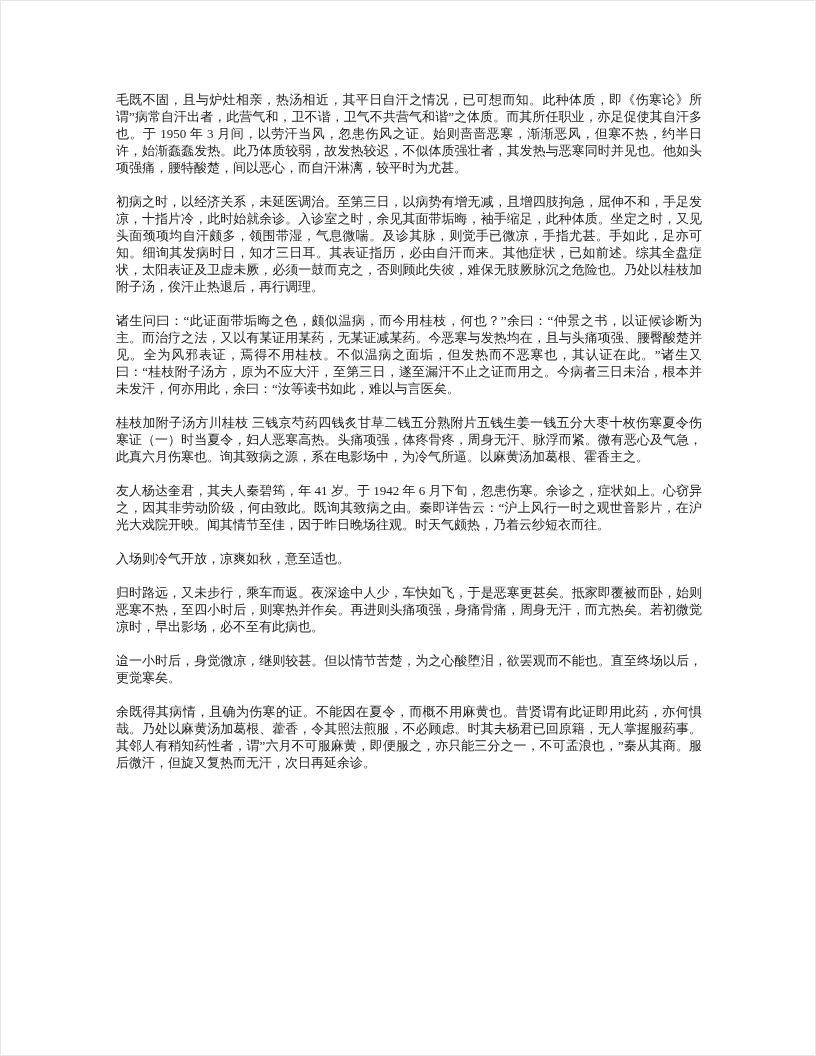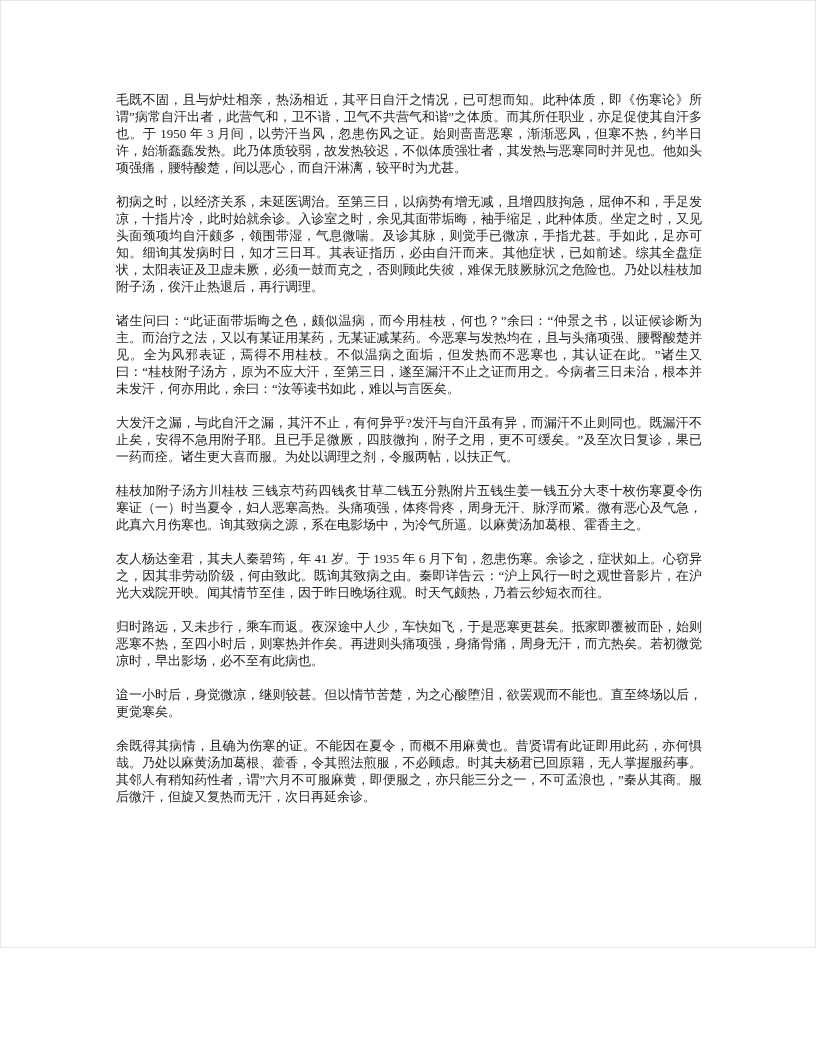--- a/index.html
+++ b/index.html
@@ -9,21 +9,21 @@
   }
   body {
     width: 816px;
     height: 1056px;
     overflow: hidden;
     font-family: "Liberation Serif", "DejaVu Serif", serif;
   }
   .page {
     position: relative;
     width: 816px;
-    height: 948px;
+    height: 1056px;
     background: #ffffff;
     box-sizing: border-box;
     border: 1px solid #e6e6e6;
   }
   .content {
     position: absolute;
     top: 90px;
     left: 115px;
     width: 586px;
   }
@@ -41,20 +41,20 @@
   }
 </style>
 </head>
 <body>
 
 <div class="page">
   <div class="content">
     <p class="para">毛既不固，且与炉灶相亲，热汤相近，其平日自汗之情况，已可想而知。此种体质，即《伤寒论》所谓”病常自汗出者，此营气和，卫不谐，卫气不共营气和谐”之体质。而其所任职业，亦足促使其自汗多也。于 1950 年 3 月间，以劳汗当风，忽患伤风之证。始则啬啬恶寒，渐渐恶风，但寒不热，约半日许，始渐蠢蠢发热。此乃体质较弱，故发热较迟，不似体质强壮者，其发热与恶寒同时并见也。他如头项强痛，腰特酸楚，间以恶心，而自汗淋漓，较平时为尤甚。</p>
     <p class="para">初病之时，以经济关系，未延医调治。至第三日，以病势有增无减，且增四肢拘急，屈伸不和，手足发凉，十指片冷，此时始就余诊。入诊室之时，余见其面带垢晦，袖手缩足，此种体质。坐定之时，又见头面颈项均自汗颇多，领围带湿，气息微喘。及诊其脉，则觉手已微凉，手指尤甚。手如此，足亦可知。细询其发病时日，知才三日耳。其表证指历，必由自汗而来。其他症状，已如前述。综其全盘症状，太阳表证及卫虚未厥，必须一鼓而克之，否则顾此失彼，难保无肢厥脉沉之危险也。乃处以桂枝加附子汤，俟汗止热退后，再行调理。</p>
     <p class="para">诸生问曰：“此证面带垢晦之色，颇似温病，而今用桂枝，何也？”余曰：“仲景之书，以证候诊断为主。而治疗之法，又以有某证用某药，无某证减某药。今恶寒与发热均在，且与头痛项强、腰臀酸楚并见。全为风邪表证，焉得不用桂枝。不似温病之面垢，但发热而不恶寒也，其认证在此。”诸生又曰：“桂枝附子汤方，原为不应大汗，至第三日，遂至漏汗不止之证而用之。今病者三日未治，根本并未发汗，何亦用此，余曰：“汝等读书如此，难以与言医矣。</p>
-    <p class="para">大发汗之漏，与此自汗之漏，其汗不止，有何异乎?发汗与自汗虽有异，而漏汗不止则同也。既漏汗不止矣，安得不急用附子耶。且已手足微厥，四肢微拘，附子之用，更不可缓矣。”及至次日复诊，果已一药而痊。诸生更大喜而服。为处以调理之剂，令服两帖，以扶正气。</p>
     <p class="para">桂枝加附子汤方川桂枝 三钱京芍药四钱炙甘草二钱五分熟附片五钱生姜一钱五分大枣十枚伤寒夏令伤寒证（一）时当夏令，妇人恶寒高热。头痛项强，体疼骨疼，周身无汗、脉浮而紧。微有恶心及气急，此真六月伤寒也。询其致病之源，系在电影场中，为冷气所逼。以麻黄汤加葛根、霍香主之。</p>
-    <p class="para">友人杨达奎君，其夫人秦碧筠，年 41 岁。于 1935 年 6 月下旬，忽患伤寒。余诊之，症状如上。心窃异之，因其非劳动阶级，何由致此。既询其致病之由。秦即详告云：“沪上风行一时之观世音影片，在沪光大戏院开映。闻其情节至佳，因于昨日晚场往观。时天气颇热，乃着云纱短衣而往。</p>
+    <p class="para">友人杨达奎君，其夫人秦碧筠，年 41 岁。于 1942 年 6 月下旬，忽患伤寒。余诊之，症状如上。心窃异之，因其非劳动阶级，何由致此。既询其致病之由。秦即详告云：“沪上风行一时之观世音影片，在沪光大戏院开映。闻其情节至佳，因于昨日晚场往观。时天气颇热，乃着云纱短衣而往。</p>
+    <p class="para">入场则冷气开放，凉爽如秋，意至适也。</p>
     <p class="para">归时路远，又未步行，乘车而返。夜深途中人少，车快如飞，于是恶寒更甚矣。抵家即覆被而卧，始则恶寒不热，至四小时后，则寒热并作矣。再进则头痛项强，身痛骨痛，周身无汗，而亢热矣。若初微觉凉时，早出影场，必不至有此病也。</p>
     <p class="para">迨一小时后，身觉微凉，继则较甚。但以情节苦楚，为之心酸堕泪，欲罢观而不能也。直至终场以后，更觉寒矣。</p>
     <p class="para">余既得其病情，且确为伤寒的证。不能因在夏令，而概不用麻黄也。昔贤谓有此证即用此药，亦何惧哉。乃处以麻黄汤加葛根、藿香，令其照法煎服，不必顾虑。时其夫杨君已回原籍，无人掌握服药事。其邻人有稍知药性者，谓”六月不可服麻黄，即便服之，亦只能三分之一，不可孟浪也，”秦从其商。服后微汗，但旋又复热而无汗，次日再延余诊。</p>
   </div>
 </div>
 
 </body></html>

